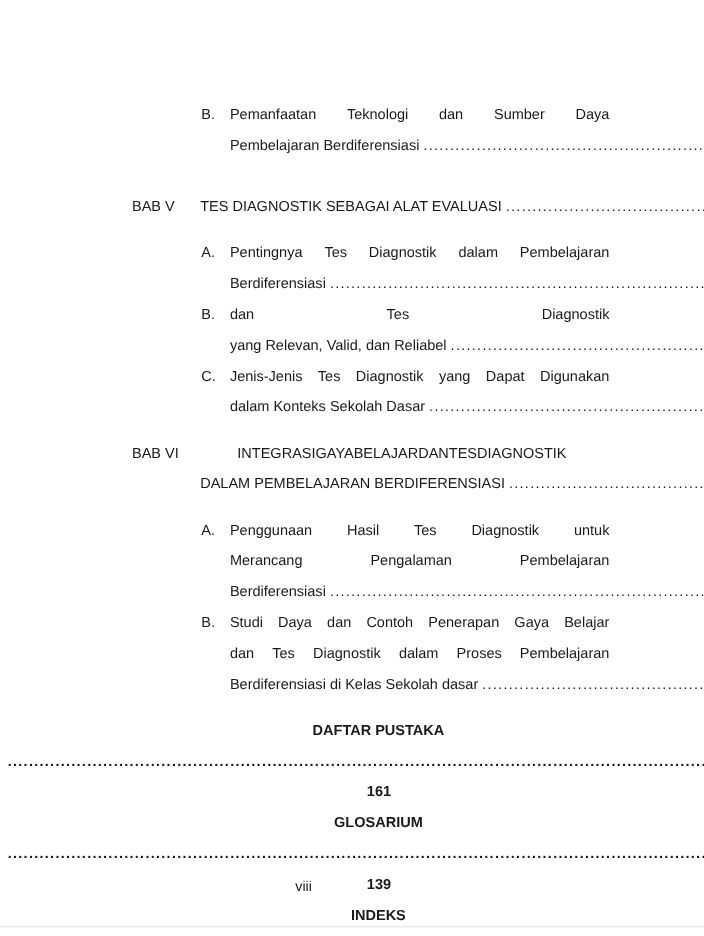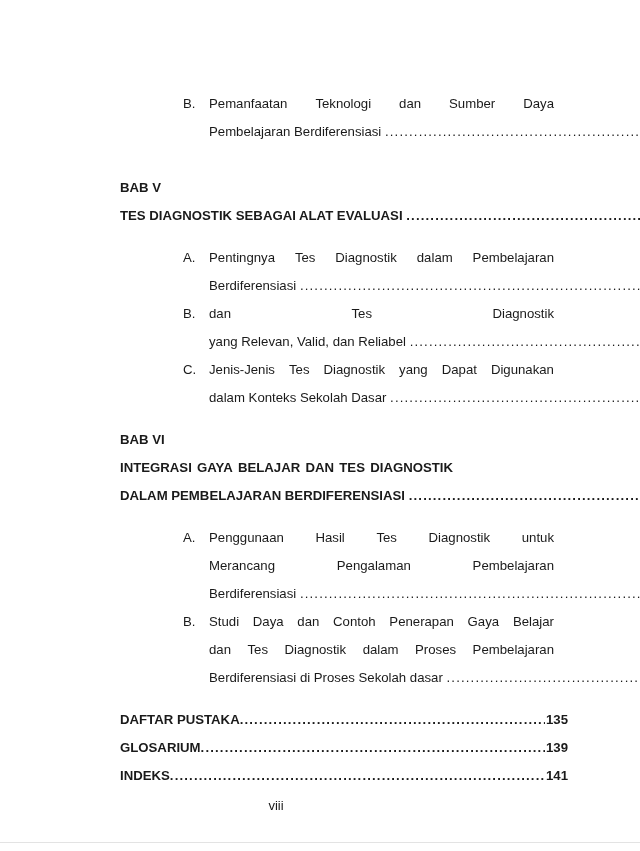--- a/index.html
+++ b/index.html
@@ -63,38 +63,39 @@
   .sub .marker {
     width: 26px;
     padding-left: 63px;
   }
   .sub .body {
     padding-right: 0;
   }
 
   
   .bab {
-    font-weight: bold;
-    flex-direction: column;
+    font-weight: normal;
   }
   .bab .marker {
     width: 62px;
   }
   .bab .body .ln.justified {
     width: 333px;
+    justify-content: flex-end;
   }
 
   
   .flat {
     font-weight: bold;
     font-size: 13.2px;
     line-height: 28px;
     display: flex;
-    align-items: flex-start;
+    align-items: center;
     white-space: nowrap;
+    flex-direction: column;
   }
 
   
   .leader {
     flex: 1 1 auto;
     overflow: hidden;
     white-space: nowrap;
     letter-spacing: 1.15px;
     font-size: 13.2px;
     min-width: 8px;
@@ -277,33 +278,33 @@
         </span>
         <span class="ln justified">
           <span>dan</span>
           <span>Tes</span>
           <span>Diagnostik</span>
           <span>dalam</span>
           <span>Proses</span>
           <span>Pembelajaran</span>
         </span>
         <span class="ln dotline">
-          <span class="txt">Berdiferensiasi di Proses Sekolah dasar</span>
+          <span class="txt">Berdiferensiasi di Kelas Sekolah dasar</span>
           <span class="leader">............................................................................................................................................</span>
           
         </span>
       </div>
     </div>
 
     <div class="spacer-md"></div>
 
     <div class="flat">
       <span class="txt">DAFTAR PUSTAKA</span>
       <span class="leader">............................................................................................................................................</span>
-      <span class="pg">135</span>
+      <span class="pg">161</span>
     </div>
 
     <div class="flat">
       <span class="txt">GLOSARIUM </span>
       <span class="leader">............................................................................................................................................</span>
       <span class="pg">139</span>
     </div>
 
     <div class="flat">
       <span class="txt">INDEKS</span>

